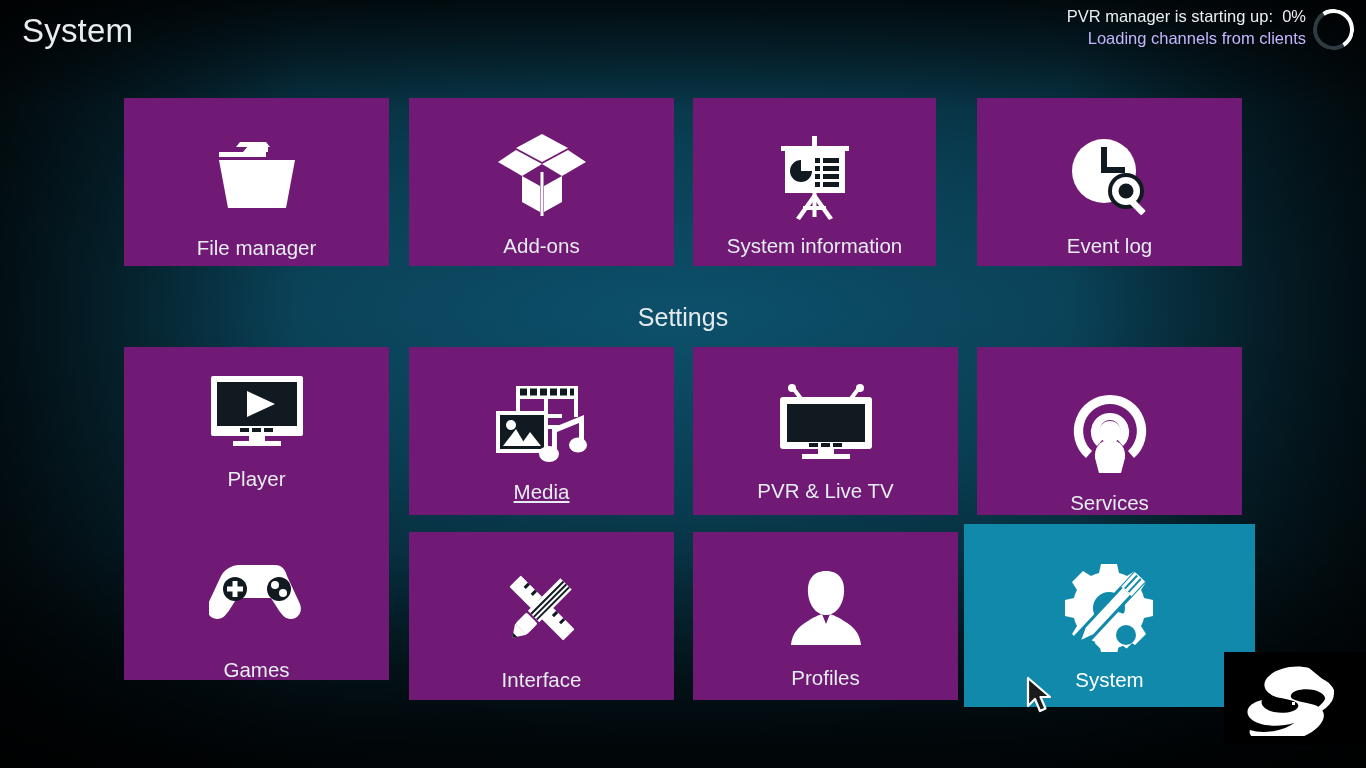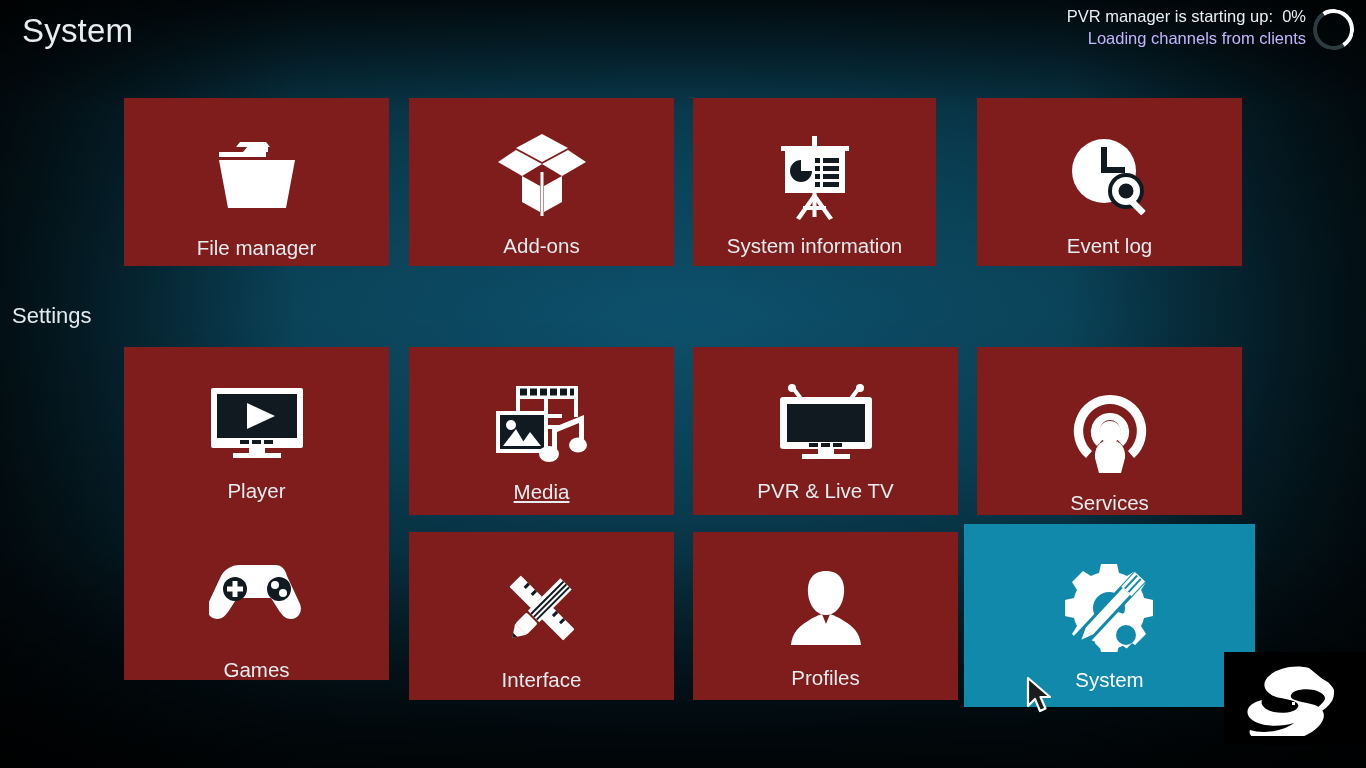--- a/index.html
+++ b/index.html
@@ -38,40 +38,40 @@
     position:absolute; right:12px; top:9px;
     width:41px; height:41px; border-radius:50%;
     border:4px solid #2e3b40;
     border-top-color:#ffffff;
     border-right-color:#ffffff;
     transform:rotate(12deg);
   }
   
   .tile {
     position:absolute;
-    background:#7f1d1d;
+    background:#701a75;
     display:flex; flex-direction:column;
     align-items:center; justify-content:flex-start;
   }
   .tile.selected { background:#1189ab; }
   .tile .icon-wrap {
     flex:0 0 auto;
     display:flex; align-items:center; justify-content:center;
   }
   .tile .tile-label {
     font-size:20.5px; color:#e6ecef; font-weight:400;
     text-align:center; width:100%;
   }
   .tile.selected .tile-label { color:#ffffff; }
   svg { display:block; }
   .wh { fill:#ffffff; }
   
   #settings-heading {
     position:absolute; left:0; right:0; top:303px;
-    text-align:left; font-size:22px; color:#e3eaed; font-weight:400;padding-left:12px;
+    text-align:center; font-size:25px; color:#e3eaed; font-weight:400;
   }
   
   #watermark {
     position:absolute; right:0px; bottom:23px;
     width:142px; height:93px; background:#000000;
     display:flex; align-items:center; justify-content:center;
   }
   
   #cursor { position:absolute; left:1026px; top:676px; }
 </style>
@@ -151,21 +151,21 @@
       <circle class="wh" cx="62" cy="57" r="14"></circle>
       <circle fill="#101a20" cx="62" cy="57" r="7.5"></circle>
       <rect class="wh" x="70" y="64" width="6.5" height="18" rx="1" transform="rotate(-45 73 73)"></rect>
     </svg>
   </div>
   <div class="tile-label" style="margin-top:6px;">Event log</div>
 </div>
 
 <div id="settings-heading">Settings</div>
 
-<div class="tile" style="left:124px; top:347px; width:265px; height:168px; padding-top:28px;">
+<div class="tile" style="left:124px; top:347px; width:265px; height:168px; padding-top:16px;">
   <div class="icon-wrap" style="height:96px;">
     <svg width="100" height="74" viewBox="0 0 100 74">
       <rect class="wh" x="4" y="2" width="92" height="60" rx="2"></rect>
       <rect fill="#101a20" x="10" y="8" width="80" height="44"></rect>
       <path class="wh" d="M40 17 L68 30 L40 43 Z"></path>
       <rect fill="#101a20" x="33" y="54" width="9" height="4"></rect>
       <rect fill="#101a20" x="45" y="54" width="9" height="4"></rect>
       <rect fill="#101a20" x="57" y="54" width="9" height="4"></rect>
       <rect class="wh" x="42" y="62" width="16" height="6"></rect>
       <rect class="wh" x="26" y="67" width="48" height="5"></rect>

